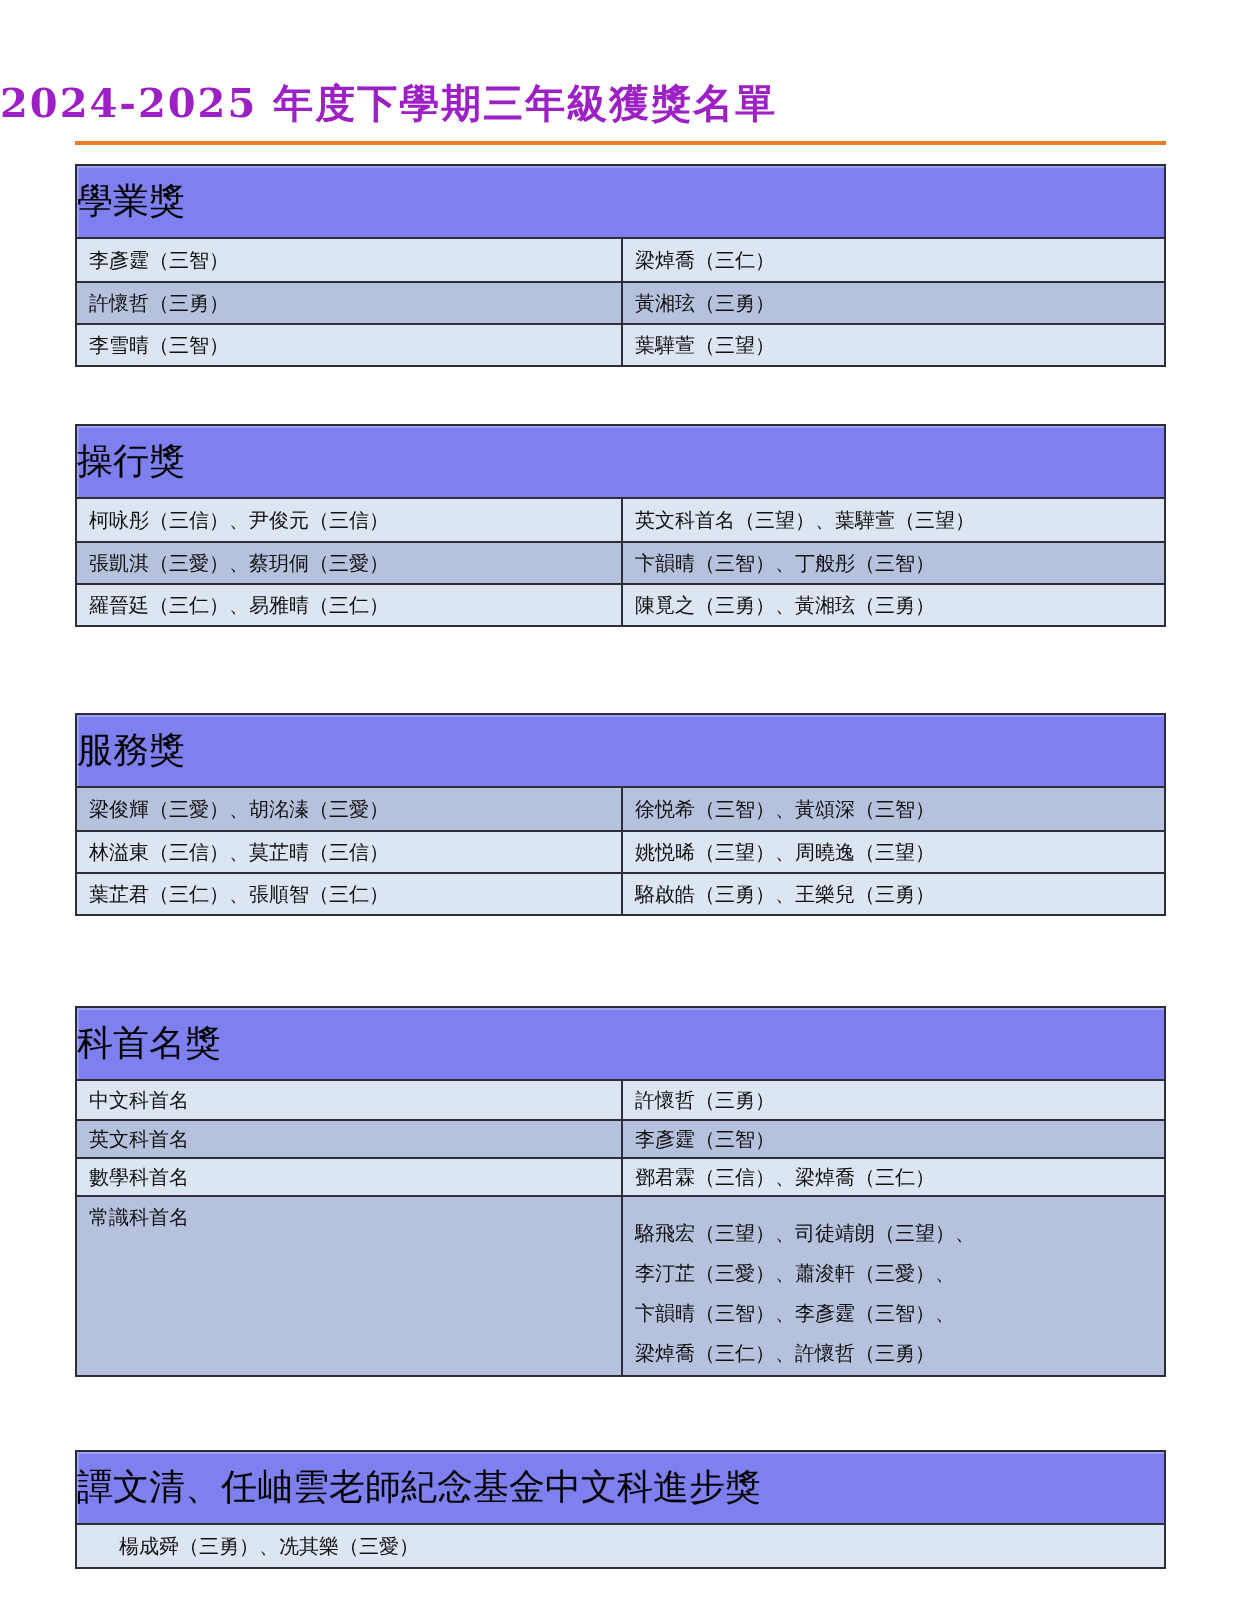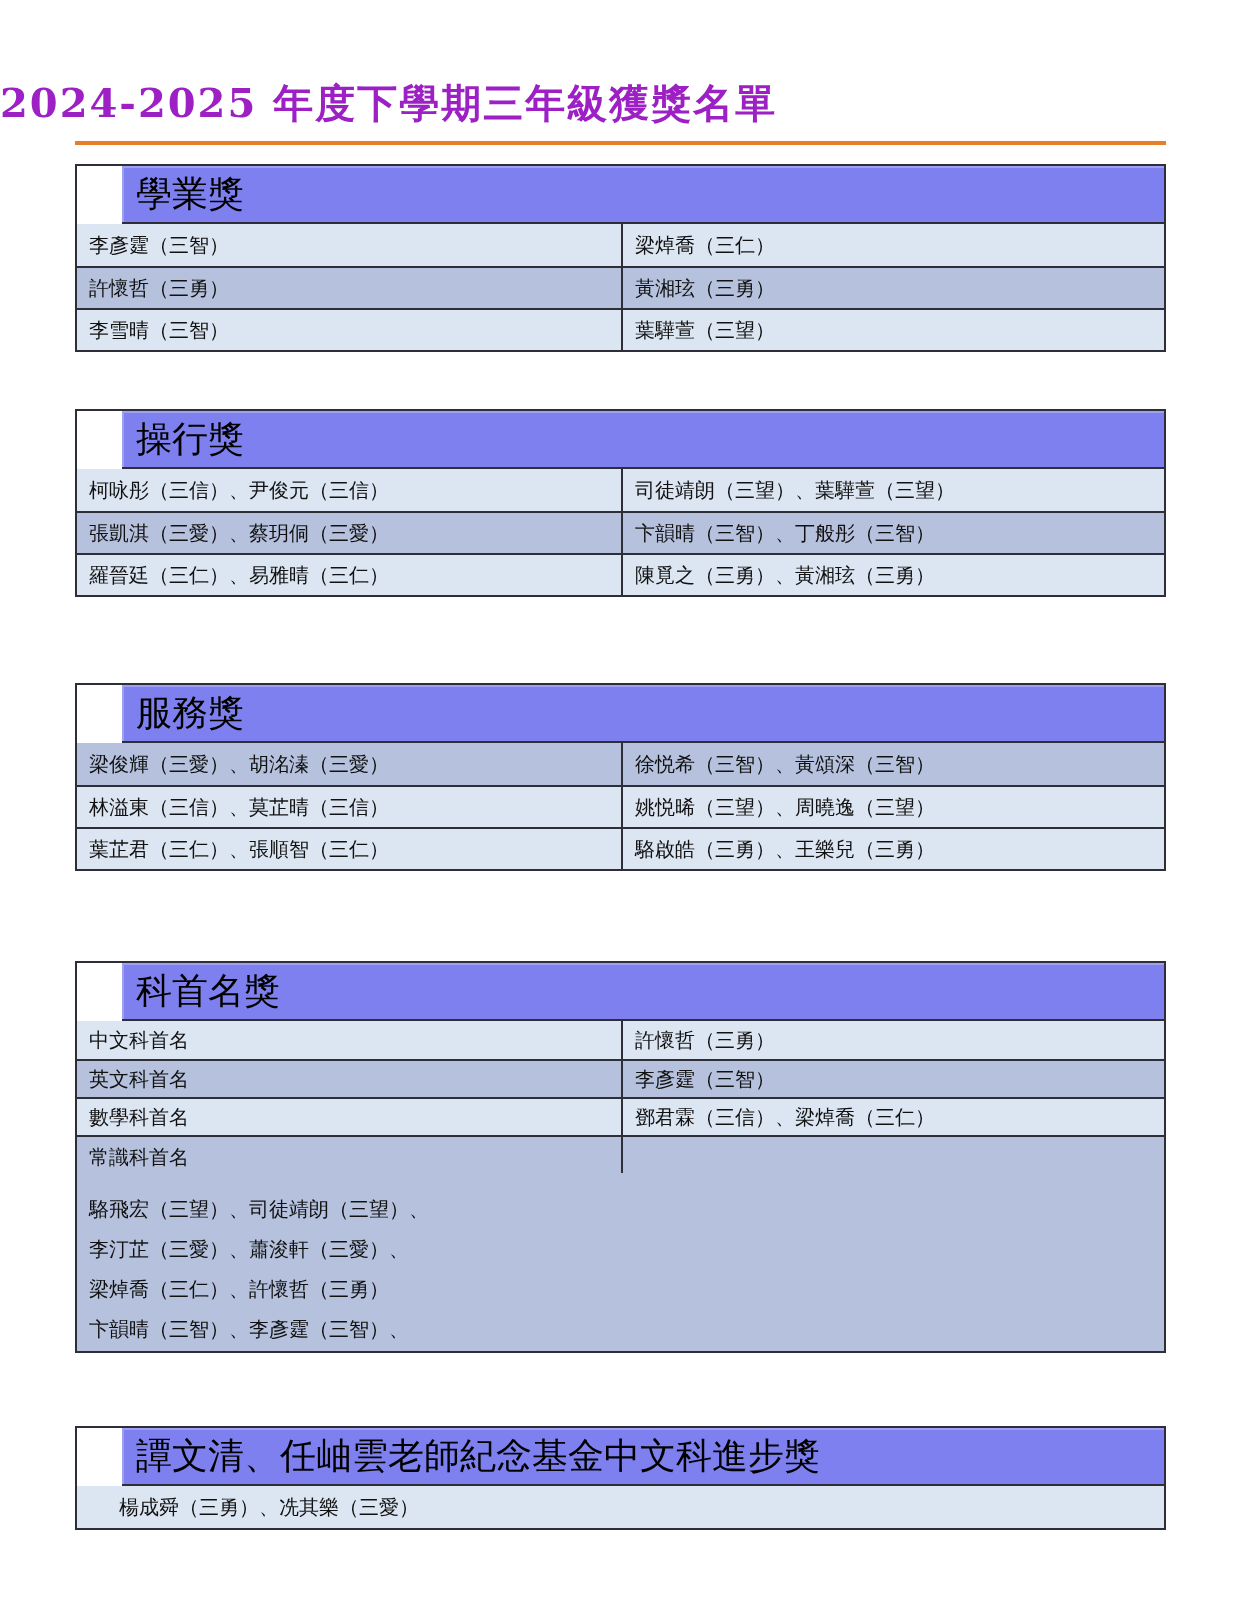--- a/index.html
+++ b/index.html
@@ -39,47 +39,45 @@
     border:2px solid var(--border);
     background:#ffffff;
   }
   .t1{margin-top:19px;}
   .t2{margin-top:57px;}
   .t3{margin-top:86px;}
   .t4{margin-top:90px;}
   .t5{margin-top:73px;}
   .award-header{
     background:var(--header_bg);
-    height:58px;
+    height:73px;
     display:flex;align-items:center;
-    padding-left:14px;
     font-size:36px;
     color:#000;
     border-bottom:2px solid var(--border);
     box-shadow:inset 0 2px 0 #9ea0f4, inset 2px 0 0 #9ea0f4;
-    margin-left:45px;
   }
   .award-row{
     display:flex;
     min-height:42px;
     font-size:20px;
   }
   .award-row + .award-row{border-top:2px solid var(--border);}
   .row-light{background:var(--row_light);}
   .row-dark{background:var(--row_dark);}
   .cell{
     display:flex;align-items:center;
     padding:2px 10px 2px 12px;
     line-height:1.35;
   }
   .cell-left{width:50.23%;border-right:2px solid var(--border);}
   .cell-right{width:49.77%;}
   .cell-full{width:100%;padding-left:42px;}
   .t4 .award-row.slim{min-height:38px;}
-  .t4 .award-row.tall{min-height:163px;flex-direction:column;}
+  .t4 .award-row.tall{min-height:163px;}
   .t4 .award-row.tall .cell-left{align-items:flex-start;padding-top:7px;}
   .t4 .award-row.tall .cell-right{align-items:flex-start;padding-top:16px;}
   .multiline p{line-height:40px;margin:0;}
 </style>
 </head>
 <body>
 
 <div class="page">
 
   <div class="doc-title">2024-2025 年度下學期三年級獲獎名單</div>
@@ -104,21 +102,21 @@
         <div class="cell cell-right">葉驊萱（三望）</div>
       </div>
     </div>
 
     <div class="award-table t2">
       <div class="award-header">
         <span>操行獎</span>
       </div>
       <div class="award-row row-light">
         <div class="cell cell-left">柯咏彤（三信）、尹俊元（三信）</div>
-        <div class="cell cell-right">司徒靖朗（三望）、葉驊萱（三望）</div>
+        <div class="cell cell-right">英文科首名（三望）、葉驊萱（三望）</div>
       </div>
       <div class="award-row row-dark">
         <div class="cell cell-left">張凱淇（三愛）、蔡玥侗（三愛）</div>
         <div class="cell cell-right">卞韻晴（三智）、丁般彤（三智）</div>
       </div>
       <div class="award-row row-light">
         <div class="cell cell-left">羅晉廷（三仁）、易雅晴（三仁）</div>
         <div class="cell cell-right">陳覓之（三勇）、黃湘玹（三勇）</div>
       </div>
     </div>
@@ -156,22 +154,22 @@
       <div class="award-row row-light slim">
         <div class="cell cell-left">數學科首名</div>
         <div class="cell cell-right">鄧君霖（三信）、梁焯喬（三仁）</div>
       </div>
       <div class="award-row row-dark tall">
         <div class="cell cell-left">常識科首名</div>
         <div class="cell cell-right multiline">
           <div>
             <p>駱飛宏（三望）、司徒靖朗（三望）、</p>
             <p>李汀芷（三愛）、蕭浚軒（三愛）、</p>
+            <p>卞韻晴（三智）、李彥霆（三智）、</p>
             <p>梁焯喬（三仁）、許懷哲（三勇）</p>
-            <p>卞韻晴（三智）、李彥霆（三智）、</p>
           </div>
         </div>
       </div>
     </div>
 
     <div class="award-table t5">
       <div class="award-header">
         <span>譚文清、任岫雲老師紀念基金中文科進步獎</span>
       </div>
       <div class="award-row row-light">

